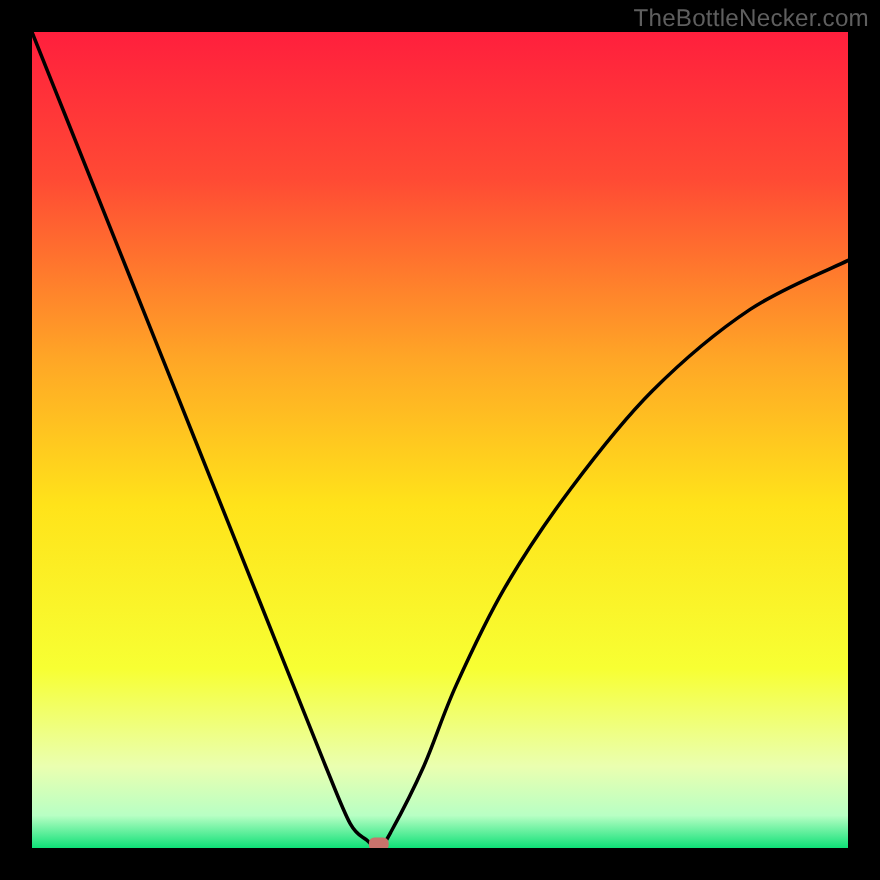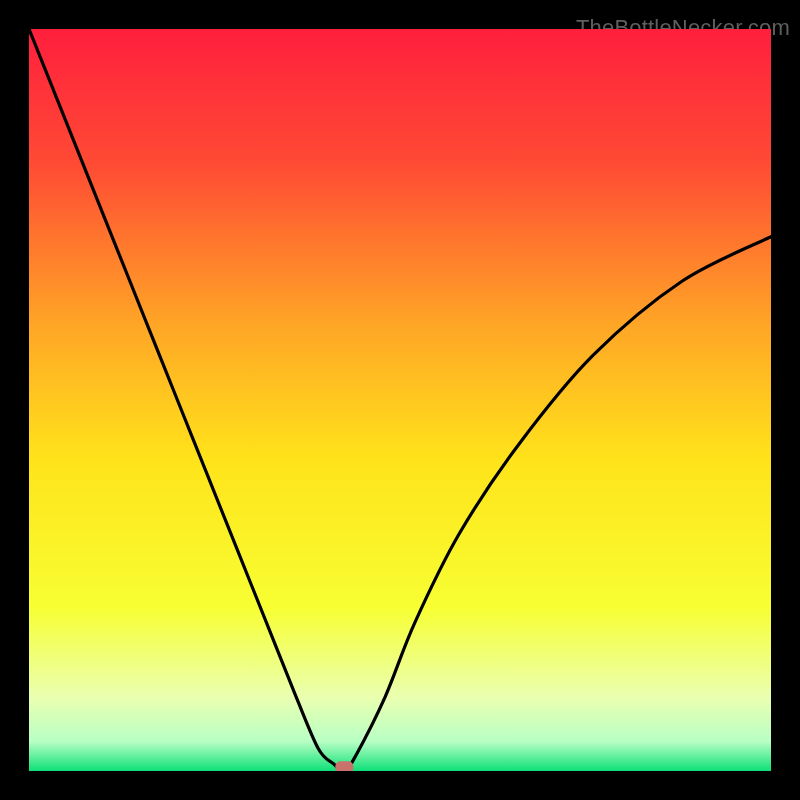--- a/index.html
+++ b/index.html
@@ -19,21 +19,21 @@
   .plot-area {
     position: absolute;
     left: 29px;
     top: 29px;
     width: 742px;
     height: 742px;
     overflow: hidden;
   }
   .watermark {
     position: absolute;
-    top: 15px;
+    top: 4px;
     right: 10px;
     color: #5f5f5f;
     font-size: 22px;
     letter-spacing: 0.2px;
     font-weight: 500;
     user-select: none;
   }
   svg { display: block; }
 </style>
 </head>

